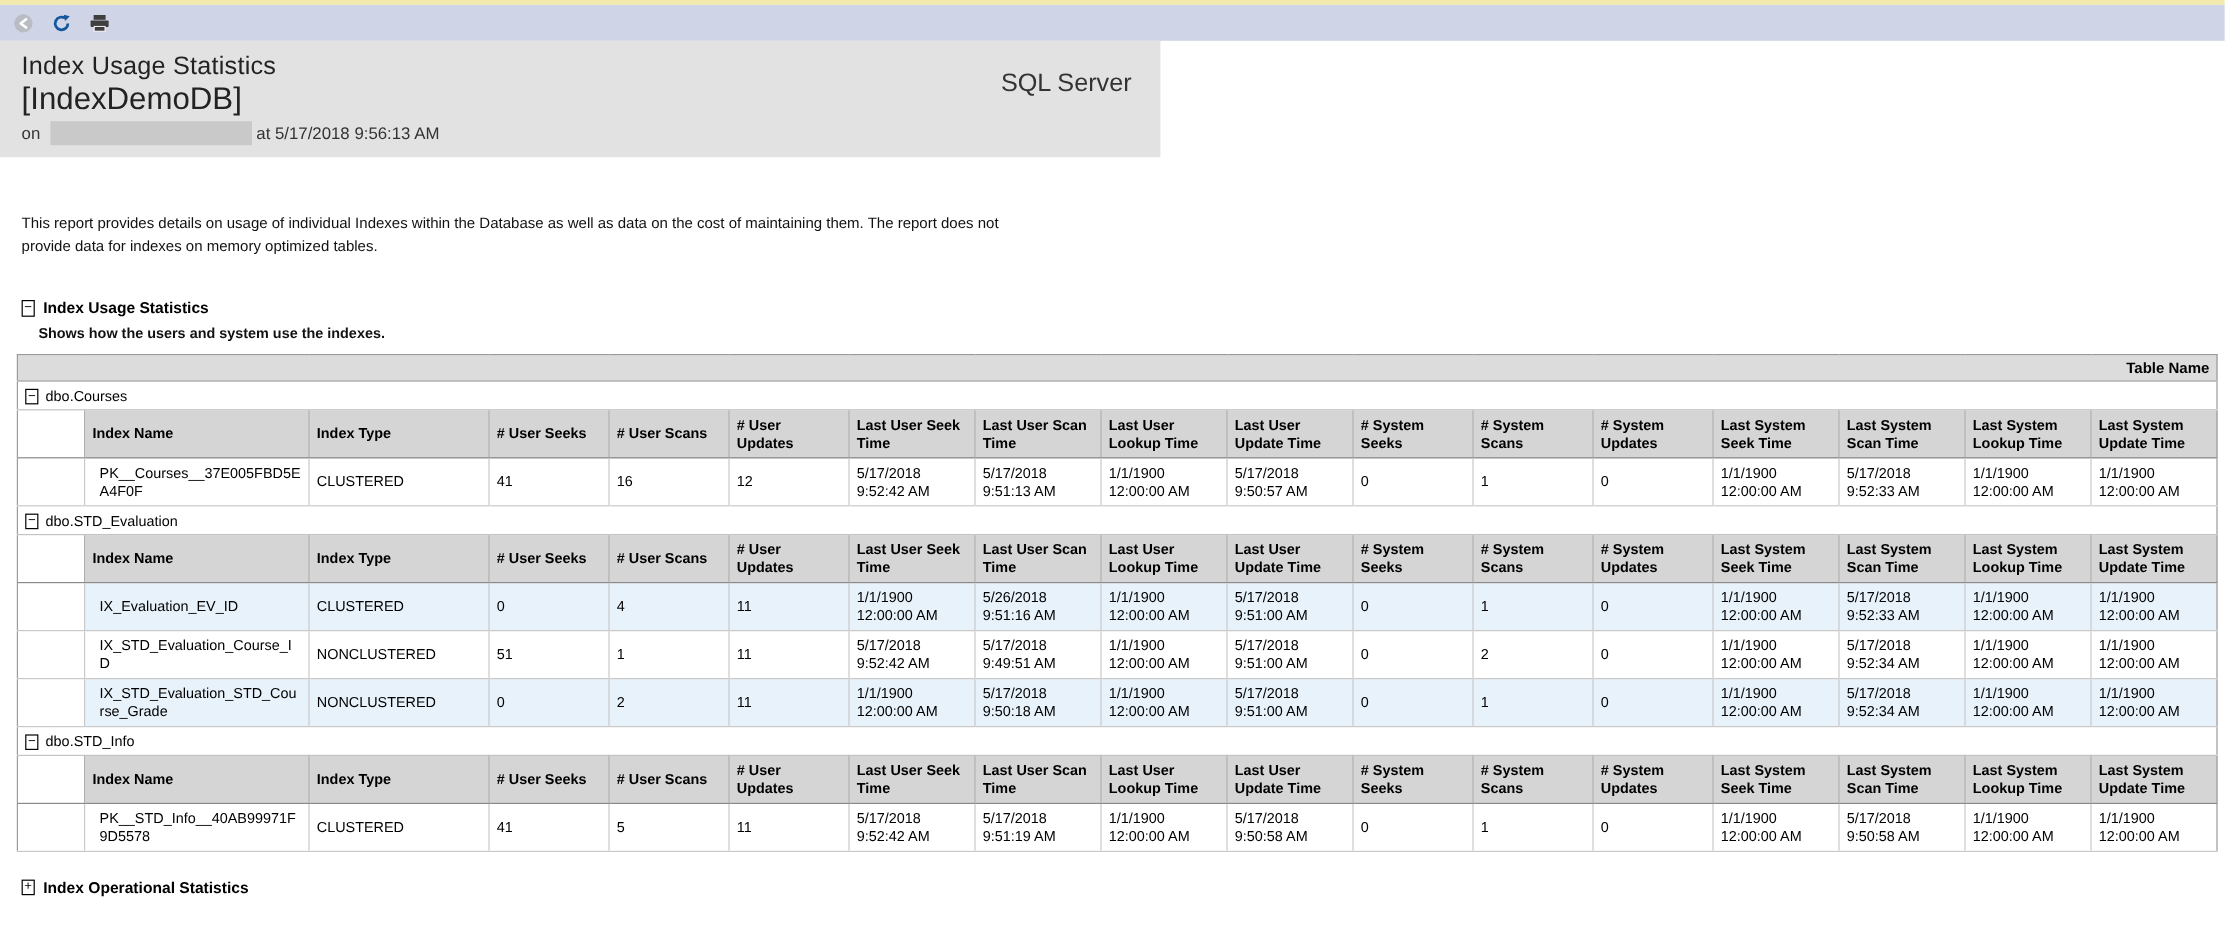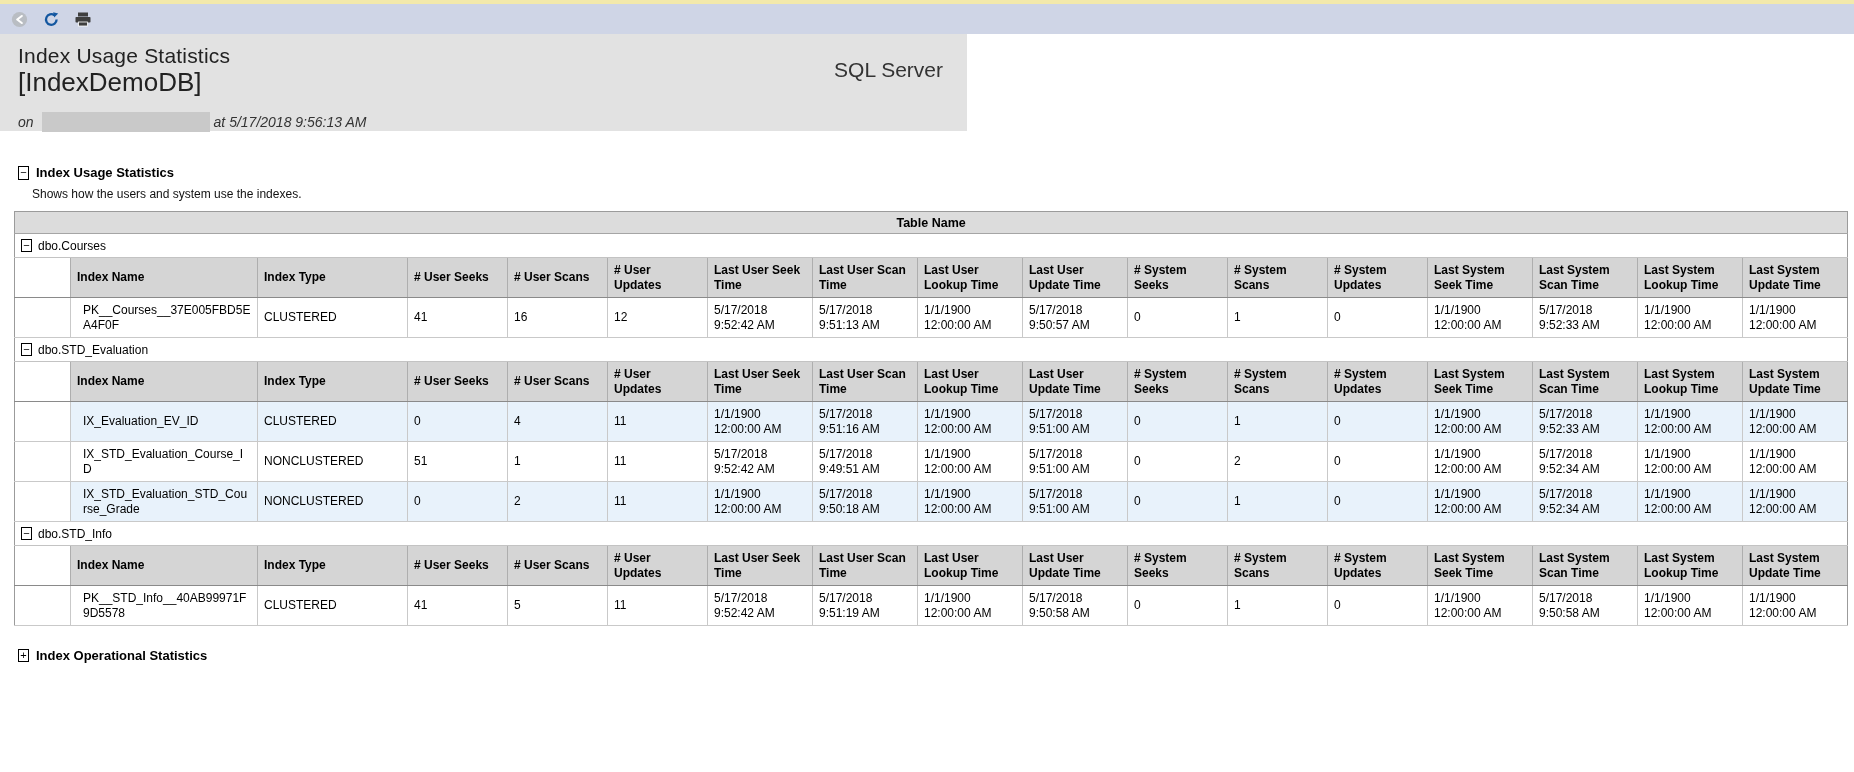--- a/index.html
+++ b/index.html
@@ -15,46 +15,46 @@
     display: flex; align-items: center; padding-left: 10px; gap: 14px;
   }
   .tb-btn { width: 18px; height: 18px; display: inline-flex; align-items: center; justify-content: center; cursor: pointer; background: transparent; border: none; }
   .report-header {
     position: relative; width: 967px; height: 97px;
     background: #e2e2e2; padding: 8px 0 0 18px;
   }
   .rh-title { font-size: 21px; color: #222; line-height: 27px; letter-spacing: 0.2px; }
   .rh-db { font-size: 26px; color: #222; line-height: 27px; }
   .rh-product { position: absolute; right: 24px; top: 24px; font-size: 21px; color: #333; }
-  .rh-online { margin-top: 16px; font-size: 14px; color: #333; display: flex; align-items: center; font-style: italic; }
+  .rh-online { margin-top: 5px; font-size: 14px; color: #333; display: flex; align-items: center; }
   .redacted { display: inline-block; width: 168px; height: 20px; background: #c9c9c9; margin: 0 4px 0 8px; }
   .content { padding-left: 14px; }
   .description { margin-top: 46px; font-size: 12.5px; color: #111; line-height: 19px; padding-left: 4px; }
   .section-heading { display: flex; align-items: center; gap: 7px; font-size: 13px; font-weight: bold; color: #000; margin-top: 34px; padding-left: 4px; }
   .section-heading.second { margin-top: 22px; }
   .toggle-box {
     display: inline-flex; align-items: center; justify-content: center;
     width: 11px; height: 14px; border: 1px solid #000; background: #fff;
     font-size: 11px; font-weight: normal; line-height: 1; cursor: pointer; flex: 0 0 auto;
   }
   .toggle-box.small { width: 11px; height: 13px; font-size: 11px; }
-  .section-subtitle { font-size: 12px; color: #111; margin-top: 7px; padding-left: 18px; }
+  .section-subtitle { font-size: 12px; color: #111; margin-top: 7px; padding-left: 18px; font-weight: bold; }
   table.usage {
     border-collapse: collapse; table-layout: fixed;
     margin-top: 10px; width: 1833px;
     border: 1px solid #9b9b9b;
     font-size: 12px;
   }
   table.usage col.c-indent { width: 56px; }
   table.usage col.c-name { width: 187px; }
   table.usage col.c-type { width: 150px; }
   table.usage col.c-num { width: 100px; }
   table.usage col.c-time { width: 105px; }
   tr.tablename-row th {
-    background: #dcdcdc; text-align: center; font-size: 12.5px; font-weight: bold;
+    background: #dcdcdc; text-align: right; font-size: 12.5px; font-weight: bold;
     padding: 3px 6px; height: 22px; border-bottom: 1px solid #a5a5a5; color: #000;
   }
   tr.group-row td { background: #ffffff; padding: 3px 6px; height: 24px; border-bottom: 1px solid #c3c3c3; }
   .group-label { display: inline-flex; align-items: center; gap: 6px; font-size: 12px; color: #000; }
   tr.colhead-row th {
     background: #d5d5d5; font-weight: bold; text-align: left; vertical-align: middle;
     padding: 3px 6px; height: 40px; line-height: 15px; color: #000;
     border-left: 1px solid #aeaeae; border-bottom: 1px solid #8a8a8a;
   }
   tr.colhead-row td.indent-cell { background: #fff; border-bottom: 1px solid #8a8a8a; }
@@ -99,20 +99,24 @@
   <div class="rh-db">[IndexDemoDB]</div>
   <div class="rh-product">SQL Server</div>
   <div class="rh-online">
     <span>on</span>
     <span class="redacted"></span>
     <span>at 5/17/2018 9:56:13 AM</span>
   </div>
 </div>
 
 <div class="content">
+  <div class="description">
+    <div>This report provides details on usage of individual Indexes within the Database as well as data on the cost of maintaining them. The report does not</div>
+    <div>provide data for indexes on memory optimized tables.</div>
+  </div>
 
   <div class="section-heading">
     <span class="toggle-box">−</span>
     <span>Index Usage Statistics</span>
   </div>
   <div class="section-subtitle">Shows how the users and system use the indexes.</div>
 
   <table class="usage">
     <colgroup>
       <col class="c-indent">
@@ -209,21 +213,21 @@
           <th>Last System Update Time</th>
         </tr>
         <tr class="data-row alt">
           <td class="indent-cell"></td>
           <td class="name-cell">IX_Evaluation_EV_ID</td>
           <td>CLUSTERED</td>
           <td>0</td>
           <td>4</td>
           <td>11</td>
           <td>1/1/1900 12:00:00 AM</td>
-          <td>5/17/2018 9:51:16 AM</td>
+          <td>5/26/2018 9:51:16 AM</td>
           <td>1/1/1900 12:00:00 AM</td>
           <td>5/17/2018 9:51:00 AM</td>
           <td>0</td>
           <td>1</td>
           <td>0</td>
           <td>1/1/1900 12:00:00 AM</td>
           <td>5/17/2018 9:52:33 AM</td>
           <td>1/1/1900 12:00:00 AM</td>
           <td>1/1/1900 12:00:00 AM</td>
         </tr>

